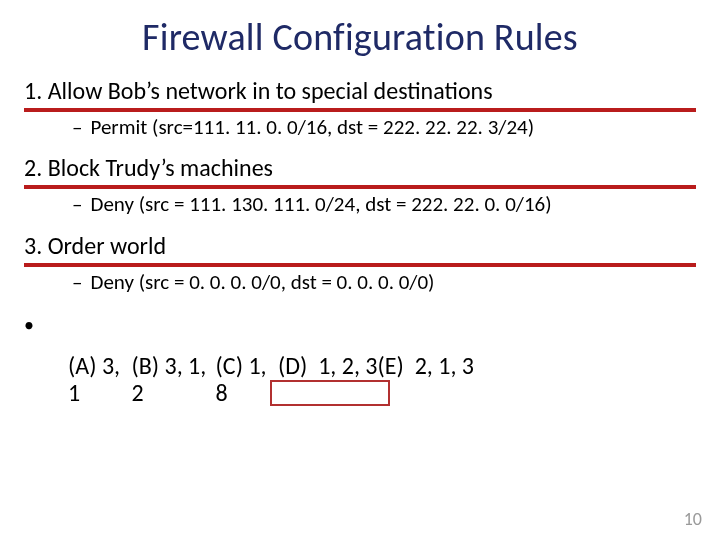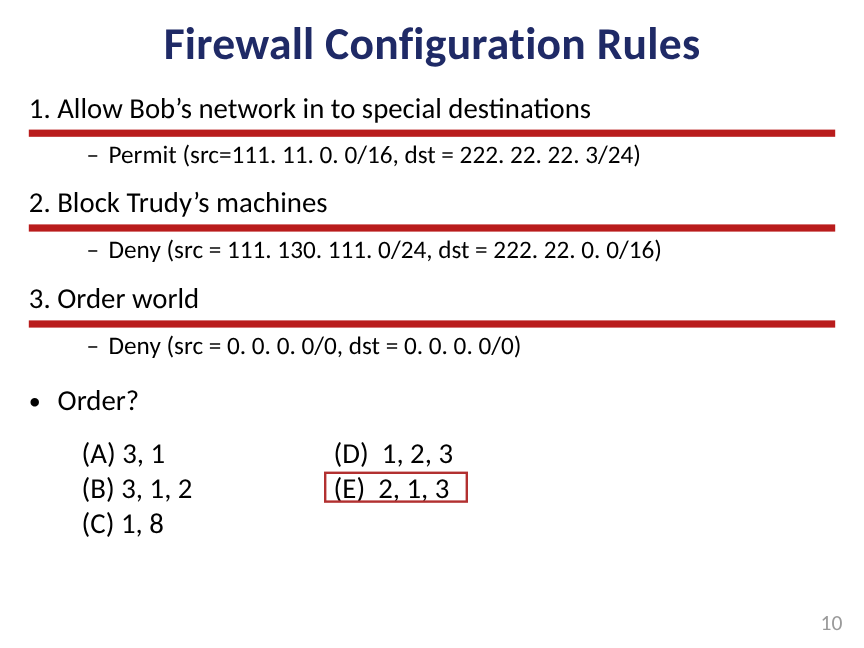--- a/index.html
+++ b/index.html
@@ -17,33 +17,33 @@
     width: 720px;
     height: 540px;
     position: relative;
     box-sizing: border-box;
     padding: 14px 24px 24px 24px;
   }
   .title {
     text-align: center;
     font-size: 38px;
     color: #1f2a66;
-    font-weight: 700;
+    font-weight: 400;
     margin: 0 0 18px 0;
     letter-spacing: 0.2px;
   }
   .body {
     font-size: 24px;
     line-height: 1.12;
     color: #000;
   }
   .num-item {
     margin: 0 0 2px 0;
     padding-bottom: 3px;
-    border-bottom: 6px solid #b91c1c;
+    border-bottom: 4px solid #b91c1c;
   }
   .sub {
     font-size: 21px;
     margin: 4px 0 16px 48px;
     display: flex;
   }
   .sub .dash {
     margin-right: 8px;
   }
   .bullet-row {
@@ -59,21 +59,21 @@
     position: relative;
     top: -1px;
   }
   .options {
     display: flex;
     margin-left: 44px;
     font-size: 24px;
   }
   .col {
     display: flex;
-    flex-direction: column;
+    flex-direction: row;
   }
   .col.left { width: 210px; }
   .col.right { width: 200px; position: relative; }
   .opt {
     padding: 1px 0;
   }
   .answer-box {
     position: absolute;
     left: -8px;
     top: 28px;
@@ -122,21 +122,20 @@
       <span>3.</span>
       <span>Order world</span>
     </div>
     <div class="sub">
       <span class="dash">–</span>
       <span>Deny (src = 0. 0. 0. 0/0, dst = 0. 0. 0. 0/0)</span>
     </div>
 
     <div class="bullet-row">
       <span class="dot">•</span>
-      <span>Order?</span>
     </div>
 
     <div class="options">
       <div class="col left">
         <div class="opt">
           <span>(A)</span>
           <span>3, 1</span>
         </div>
         <div class="opt">
           <span>(B)</span>

